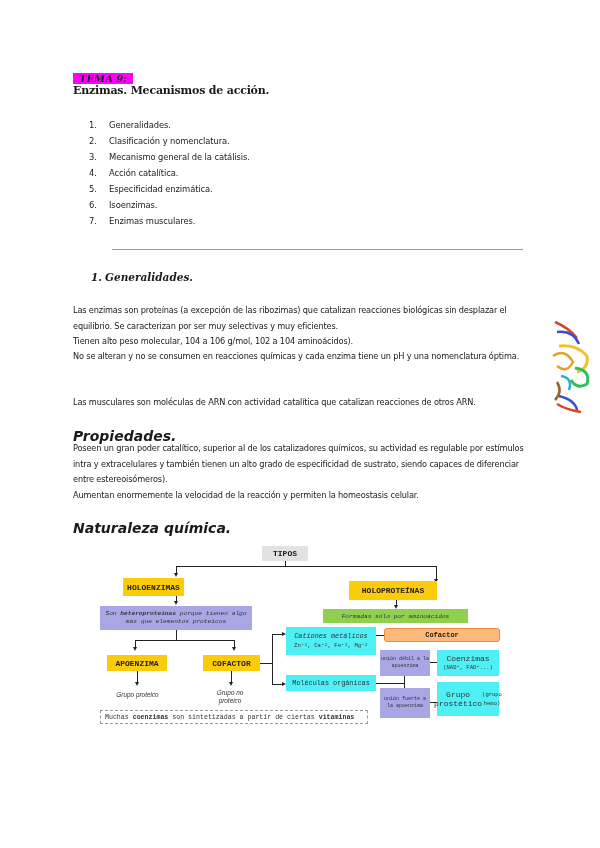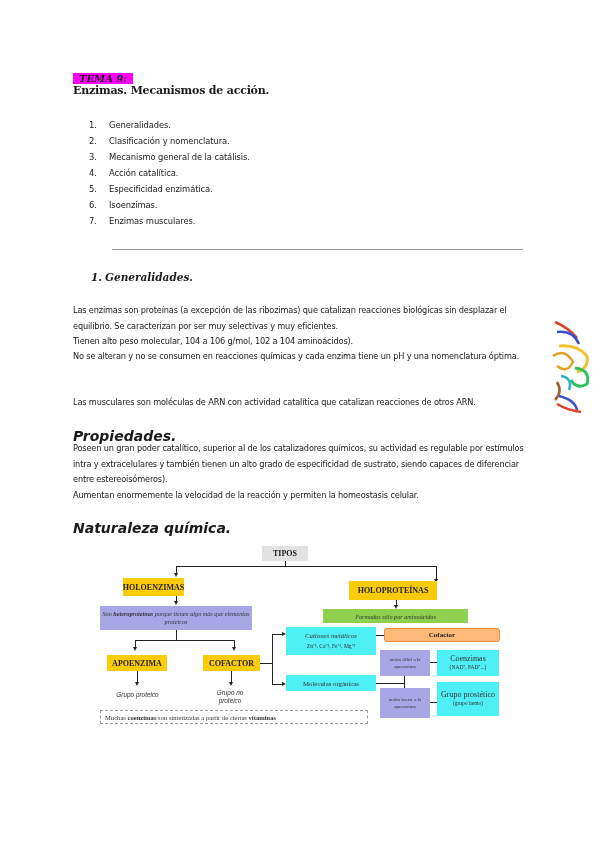--- a/index.html
+++ b/index.html
@@ -10,21 +10,21 @@
     .toc { left: 89px; top: 117px; margin: 0; padding: 0; list-style: none; font-size: 8.4px; letter-spacing: -0.1px; }
     .toc li { height: 16px; line-height: 16px; display: flex; }
     .toc .num { width: 20px; }
     .hr { left: 112px; top: 249px; width: 411px; height: 1px; background: #9a9a9a; }
     .h1 { left: 91px; top: 271px; font-size: 10.5px; font-weight: bold; font-style: italic; font-family: "DejaVu Serif", serif; }
     .h1 .n { display: inline-block; width: 14px; }
     .para { left: 73px; font-size: 8.2px; line-height: 15.6px; width: 465px; letter-spacing: -0.15px; }
     .sub { left: 73px; font-size: 14px; font-weight: bold; font-style: italic; }
     .rna { left: 547px; top: 318px; width: 46px; height: 96px; }
     
-    .box { position: absolute; display: flex; align-items: center; justify-content: center; text-align: center; font-family: Liberation Serif, serif; box-sizing: border-box; }
+    .box { position: absolute; display: flex; align-items: center; justify-content: center; text-align: center; font-family: Liberation Mono, monospace; box-sizing: border-box; }
     .yellow { background: #fccb0b; font-weight: bold; font-size: 8px; color: #222; }
     .gray { background: #e2e2e2; font-weight: bold; font-size: 8px; }
     .lav { background: #a9a6e6; font-size: 6.2px; font-style: italic; color: #333; line-height: 8px; }
     .green { background: #8fd14f; font-size: 6.2px; font-style: italic; color: #333; }
     .cyan { background: #4ff0f5; font-size: 6.5px; color: #333; }
     .orange { background: #fdb978; border: 1px solid #e98b3a; border-radius: 3px; font-weight: bold; font-size: 7px; }
     .note { border: 1px dashed #999; font-size: 6.6px; color: #333; justify-content: flex-start; padding-left: 4px; background: #fff; }
     .cap { position: absolute; font-family: "Liberation Sans", sans-serif; font-size: 6.4px; font-style: italic; color: #333; text-align: center; }
     .line { position: absolute; background: #222; }
     .arr { position: absolute; width: 0; height: 0; border-left: 2.5px solid transparent; border-right: 2.5px solid transparent; border-top: 4px solid #222; }
@@ -158,21 +158,21 @@
 
   <div class="line" style="left:430px;top:662px;width:8px;height:1px;"></div>
   <div class="arr-r" style="left:437px;top:659.5px;"></div>
   <div class="line" style="left:430px;top:702px;width:8px;height:1px;"></div>
   <div class="arr-r" style="left:437px;top:699.5px;"></div>
 
   <div class="box cyan" style="left:437px;top:650px;width:62px;height:26px;flex-direction:column;line-height:9px;">
     <span style="font-size:8px;">Coenzimas</span>
     <span style="font-size:5.5px;">(NAD⁺, FAD⁺...)</span>
   </div>
-  <div class="box cyan" style="left:437px;top:682px;width:62px;height:34px;flex-direction:column;line-height:9px;">
+  <div class="box cyan" style="left:437px;top:682px;width:62px;height:34px;flex-direction:row;line-height:9px;">
     <span style="font-size:8px;">Grupo prostético</span>
     <span style="font-size:5.5px;">(grupo hemo)</span>
   </div>
 
   <div class="box note" style="left:100px;top:710px;width:268px;height:14px;">
     <span><span>Muchas </span><b>coenzimas</b><span> son sintetizadas a partir de ciertas </span><b>vitaminas</b></span>
   </div>
 </div>
 
 </body></html>

